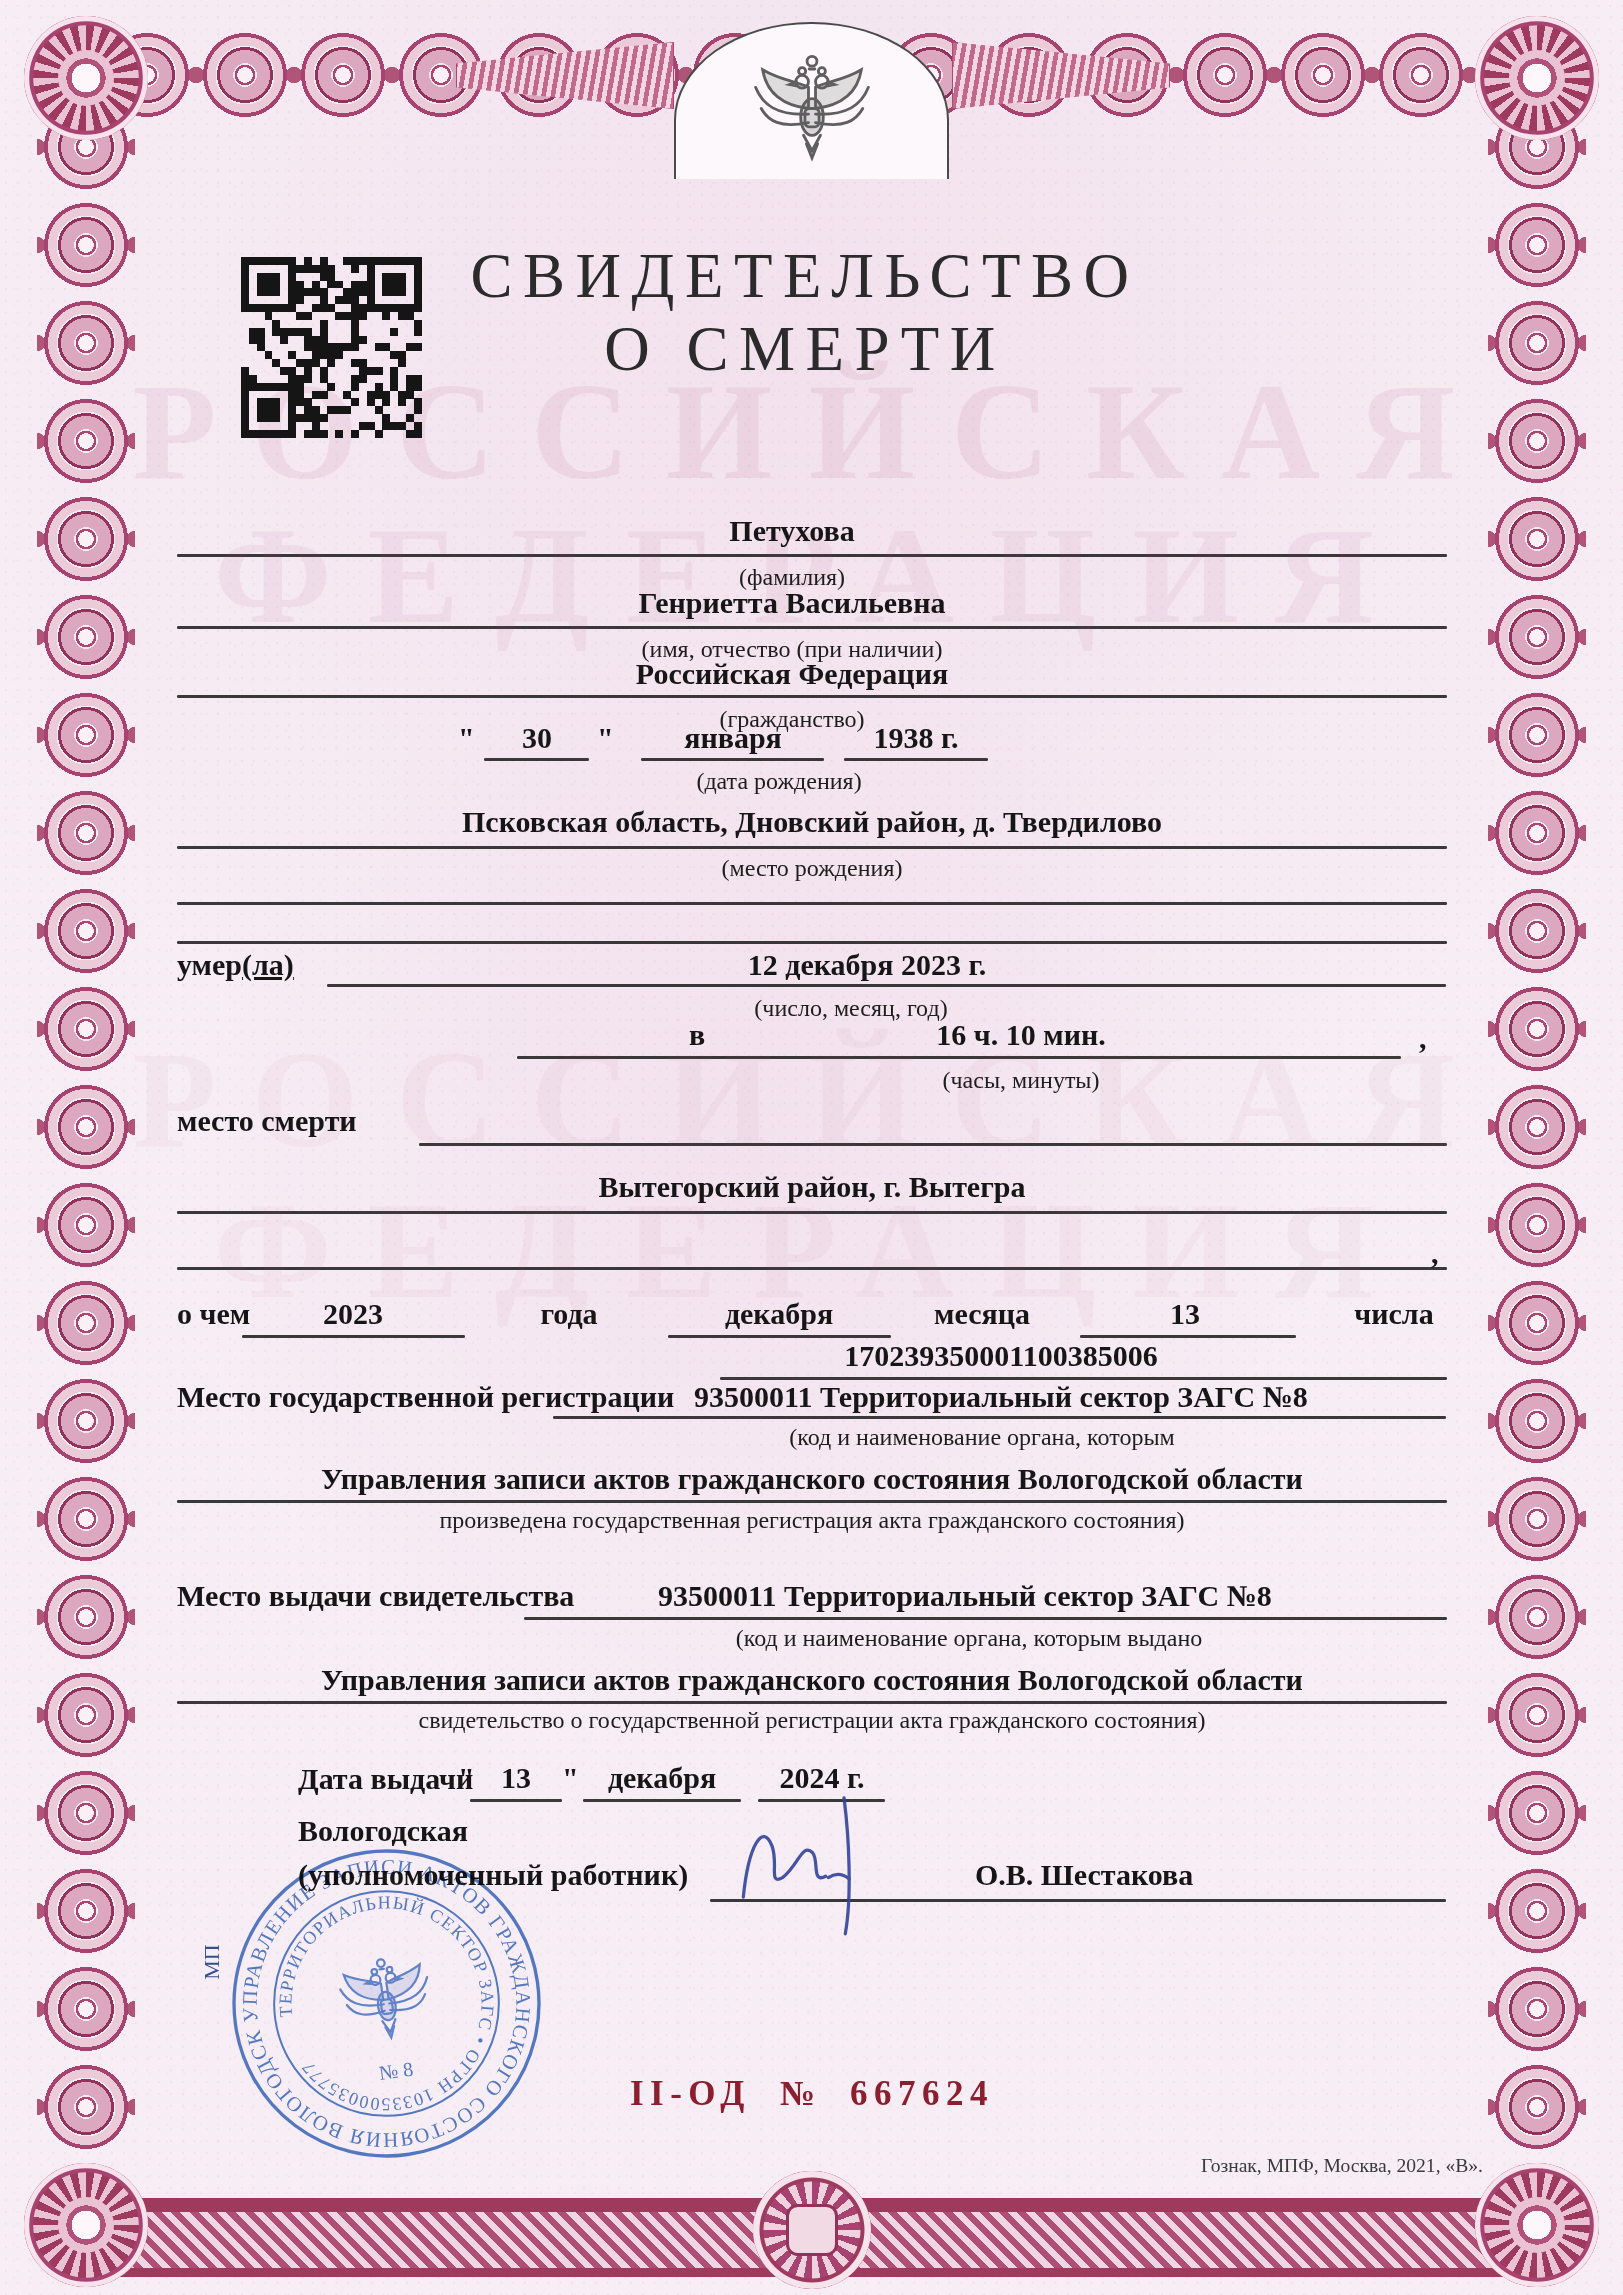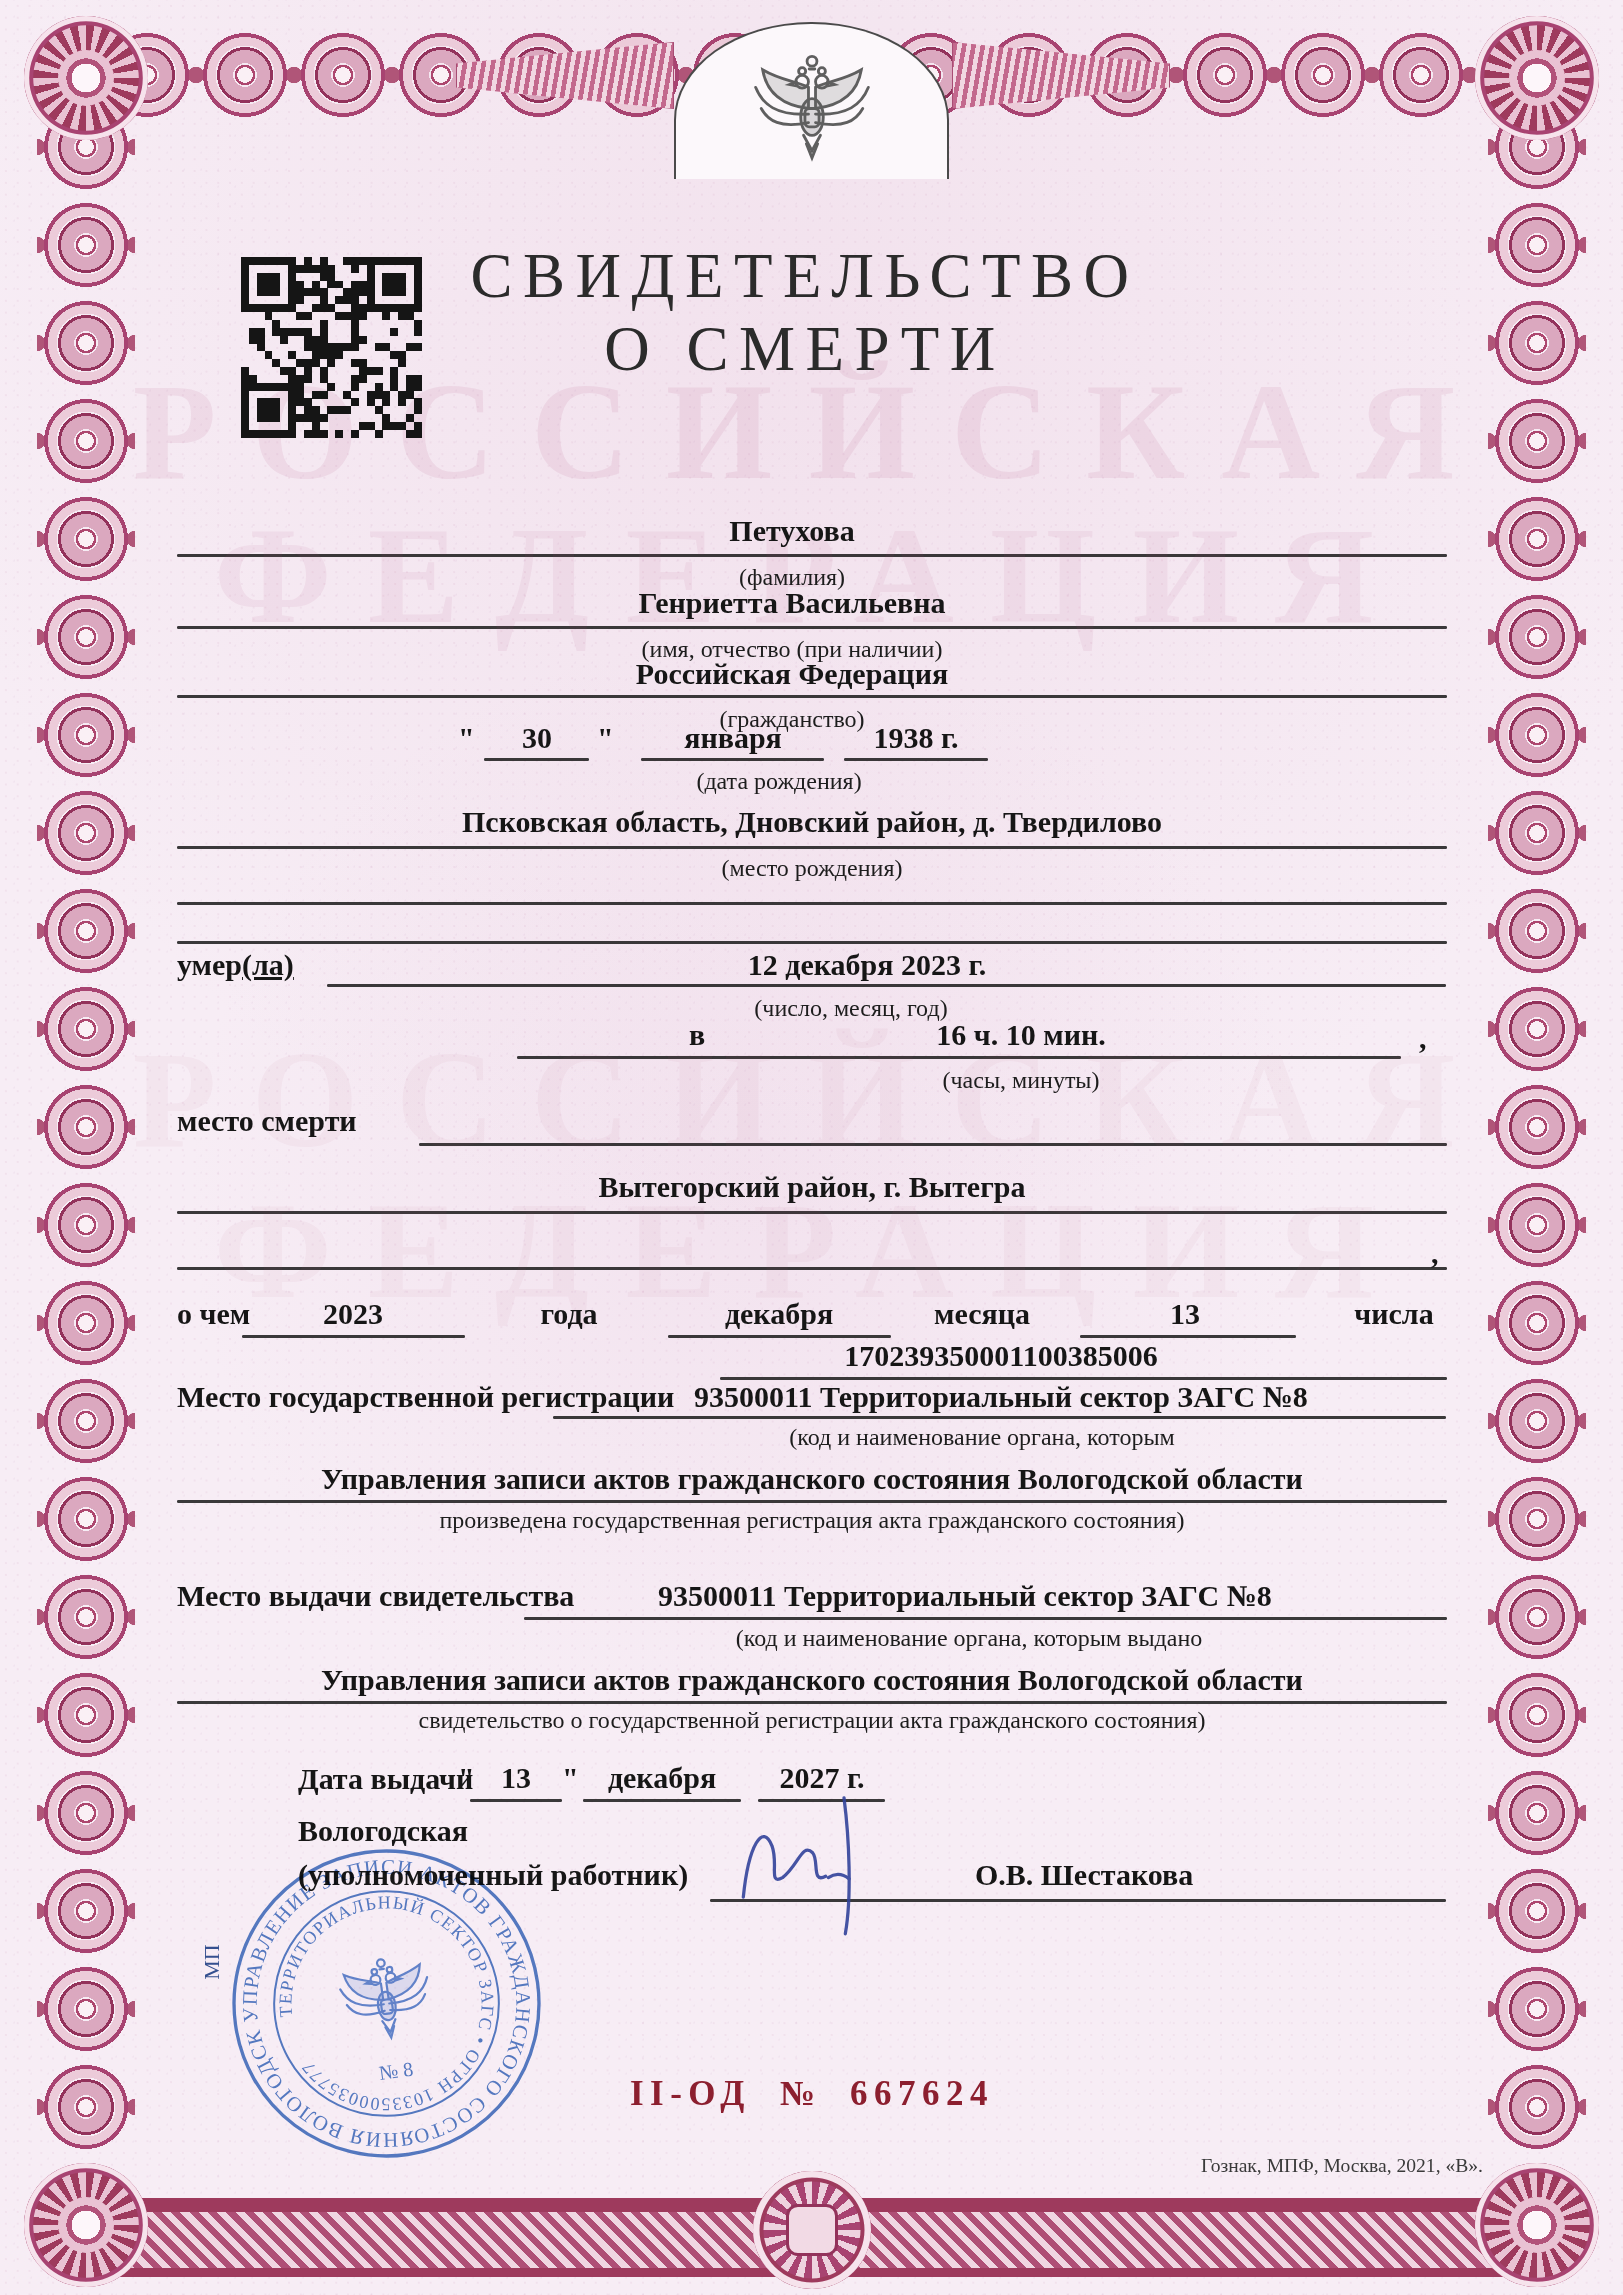--- a/index.html
+++ b/index.html
@@ -480,21 +480,21 @@
   <div class="t cap c" style="left:969px;top:1625px">(код и наименование органа, которым выдано</div>
   <div class="t val c" style="left:812px;top:1663px">Управления записи актов гражданского состояния Вологодской области</div>
   <div class="rule" style="left:177px;top:1701px;width:1270px"></div>
   <div class="t cap c" style="left:812px;top:1707px">свидетельство о государственной регистрации акта гражданского состояния)</div>
 
   <div class="t lbl" style="left:298px;top:1762px">Дата выдачи</div>
   <div class="t val" style="left:458px;top:1761px">"</div>
   <div class="t val c" style="left:516px;top:1761px">13</div>
   <div class="t val" style="left:562px;top:1761px">"</div>
   <div class="t val c" style="left:662px;top:1761px">декабря</div>
-  <div class="t val c" style="left:822px;top:1761px">2027 г.</div>
+  <div class="t val c" style="left:822px;top:1761px">2024 г.</div>
   <div class="rule" style="left:470px;top:1799px;width:92px"></div>
   <div class="rule" style="left:583px;top:1799px;width:158px"></div>
   <div class="rule" style="left:758px;top:1799px;width:127px"></div>
 
   <div class="t lbl" style="left:298px;top:1814px">Вологодская</div>
   <div class="t lbl" style="left:298px;top:1858px">(уполномоченный работник)</div>
   <div class="t val" style="left:975px;top:1858px">О.В. Шестакова</div>
   <div class="rule" style="left:710px;top:1899px;width:736px"></div>
 
   <svg class="sig" viewBox="0 0 260 240">

